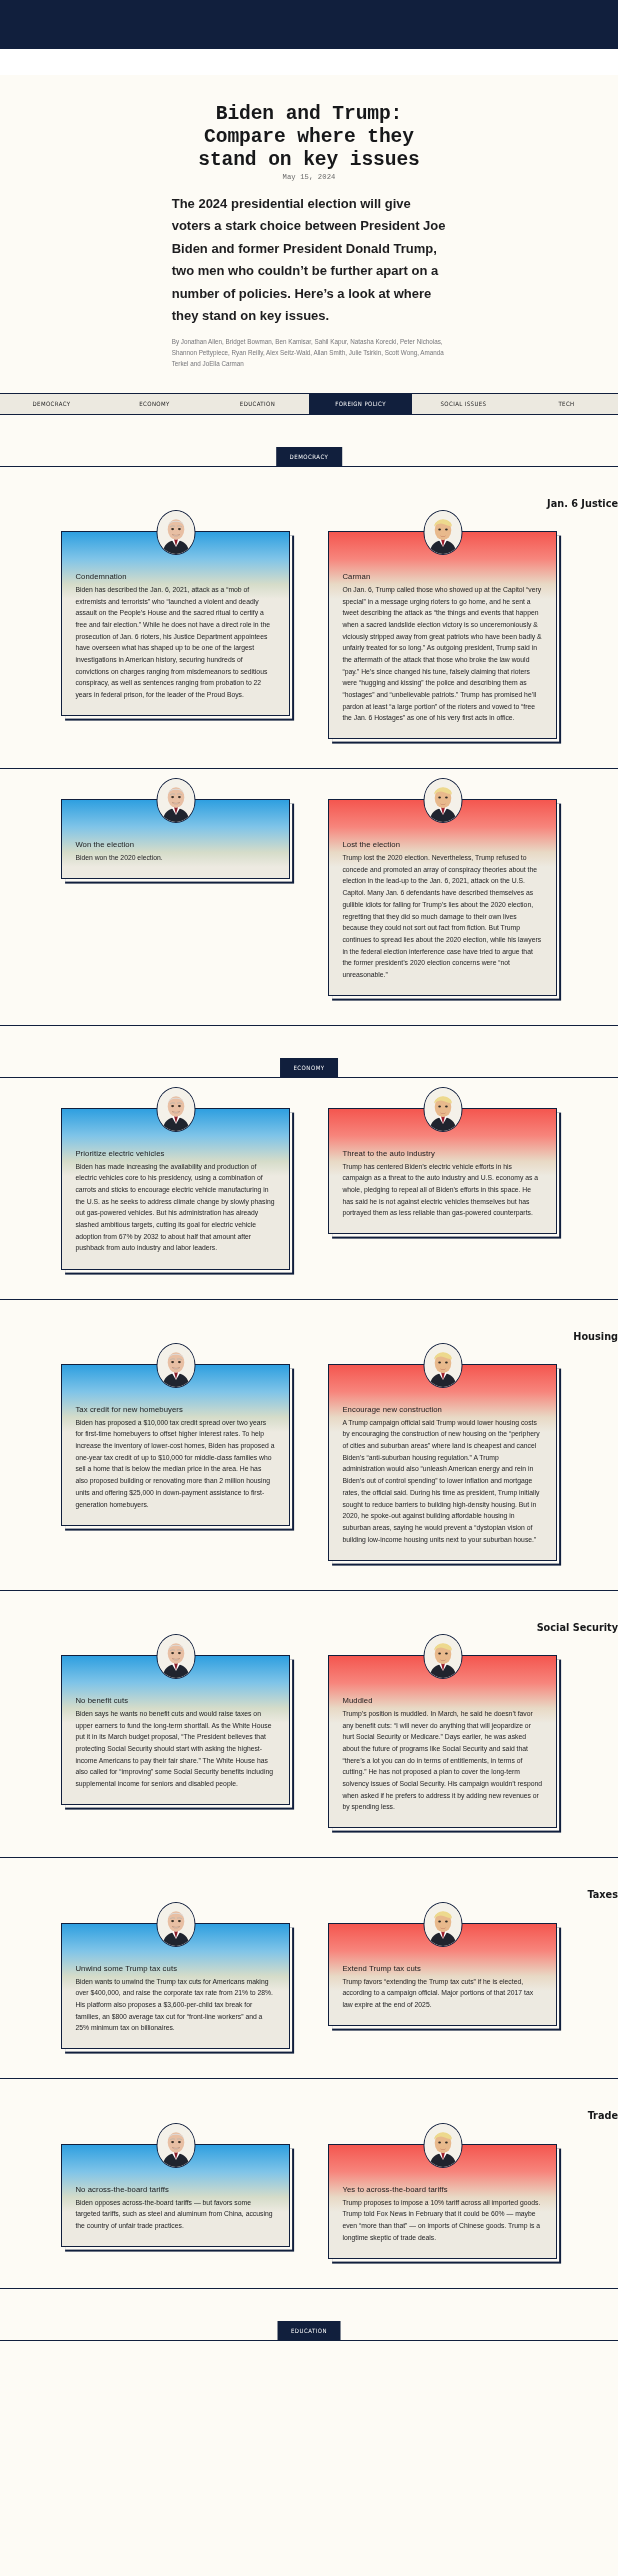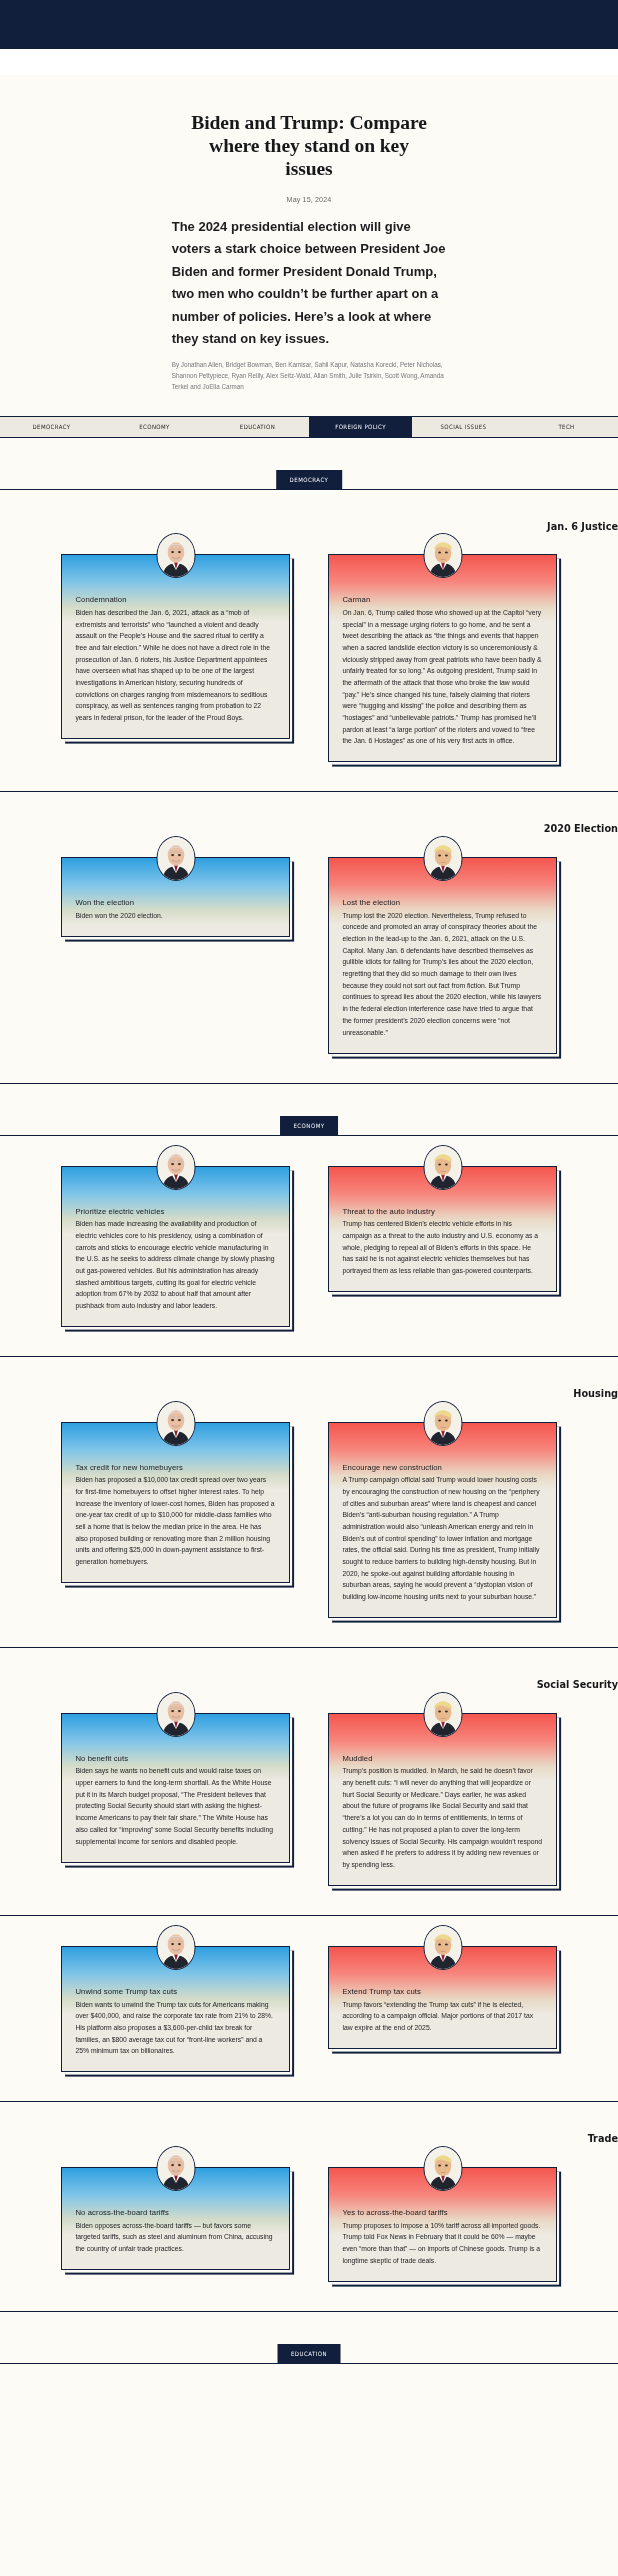--- a/index.html
+++ b/index.html
@@ -7,34 +7,35 @@
     width: 618px;
     background: #fdfbf5;
     font-family: "Liberation Sans", sans-serif;
     color: #111;
   }
   .topbar { height: 49px; background: #111f3d; width: 100%; }
   .white-gap { height: 26px; background: #ffffff; }
 
   .hero { background: #fdfbf5; padding: 28px 0 0; text-align: center; }
   .hero h1 {
-    font-family: Liberation Serif, serif;
+    font-family: Liberation Mono, monospace;
     font-size: 19.6px;
     font-weight: 700;
     line-height: 1.18;
     letter-spacing: -0.1px;
     max-width: 247px;
-    margin: 8px auto;
+    margin: 0 auto;
     color: #17181a;
   }
   .hero .date {
-    margin-top: 15px;
+    margin-top: 1px;
     font-size: 7.2px;
     color: #6a6a6a;
     letter-spacing: 0.1px;
+    font-family: Liberation Mono, monospace;
   }
   .hero-body {
     max-width: 289px;
     margin: 11.3px auto 0;
     text-align: left;
     padding: 0 7.2px;
   }
   .hero-body p.lede {
     font-size: 13px;
     line-height: 1.73;
@@ -237,21 +238,20 @@
             <div class="card-body">
               <h3>Carman</h3>
               <p>On Jan. 6, Trump called those who showed up at the Capitol “very special” in a message urging rioters to go home, and he sent a tweet describing the attack as “the things and events that happen when a sacred landslide election victory is so unceremoniously &amp; viciously stripped away from great patriots who have been badly &amp; unfairly treated for so long.” As outgoing president, Trump said in the aftermath of the attack that those who broke the law would “pay.” He’s since changed his tune, falsely claiming that rioters were “hugging and kissing” the police and describing them as “hostages” and “unbelievable patriots.” Trump has promised he’ll pardon at least “a large portion” of the rioters and vowed to “free the Jan. 6 Hostages” as one of his very first acts in office.</p>
             </div>
           </div>
         </div>
       </div>
     </div>
     <div class="divider"></div>
     <div class="topic">
-      <h2>2020 Election</h2>
       <div class="cards">
         <div class="card-outer">
           <div class="card biden">
             <div class="tint"></div>
             <div class="avatar">
               <svg viewBox="0 0 76 88">
       <rect width="76" height="88" fill="#f4f1e9"></rect>
       <path d="M10 88 C12 68 24 60 38 60 C52 60 64 68 66 88 Z" fill="#20242e"></path>
       <path d="M30 60 L38 74 L46 60 L44 56 L32 56 Z" fill="#ffffff"></path>
       <path d="M34 58 L38 72 L42 58 Z" fill="#8c1d2a"></path>
@@ -451,20 +451,21 @@
             <div class="card-body">
               <h3>Muddled</h3>
               <p>Trump’s position is muddled. In March, he said he doesn’t favor any benefit cuts: “I will never do anything that will jeopardize or hurt Social Security or Medicare.” Days earlier, he was asked about the future of programs like Social Security and said that “there’s a lot you can do in terms of entitlements, in terms of cutting.” He has not proposed a plan to cover the long-term solvency issues of Social Security. His campaign wouldn’t respond when asked if he prefers to address it by adding new revenues or by spending less.</p>
             </div>
           </div>
         </div>
       </div>
     </div>
     <div class="divider"></div>
     <div class="topic">
+      <h2>Taxes</h2>
       <div class="cards">
         <div class="card-outer">
           <div class="card biden">
             <div class="tint"></div>
             <div class="avatar">
               <svg viewBox="0 0 76 88">
       <rect width="76" height="88" fill="#f4f1e9"></rect>
       <path d="M10 88 C12 68 24 60 38 60 C52 60 64 68 66 88 Z" fill="#20242e"></path>
       <path d="M30 60 L38 74 L46 60 L44 56 L32 56 Z" fill="#ffffff"></path>
       <path d="M34 58 L38 72 L42 58 Z" fill="#8c1d2a"></path>

